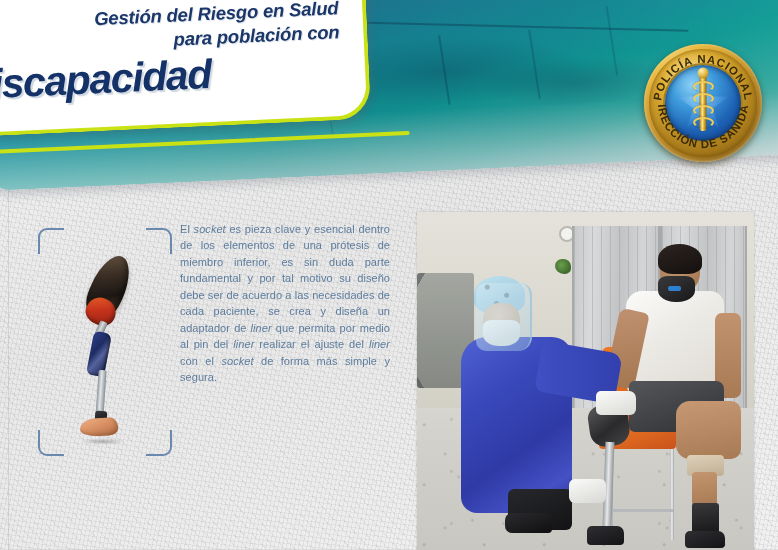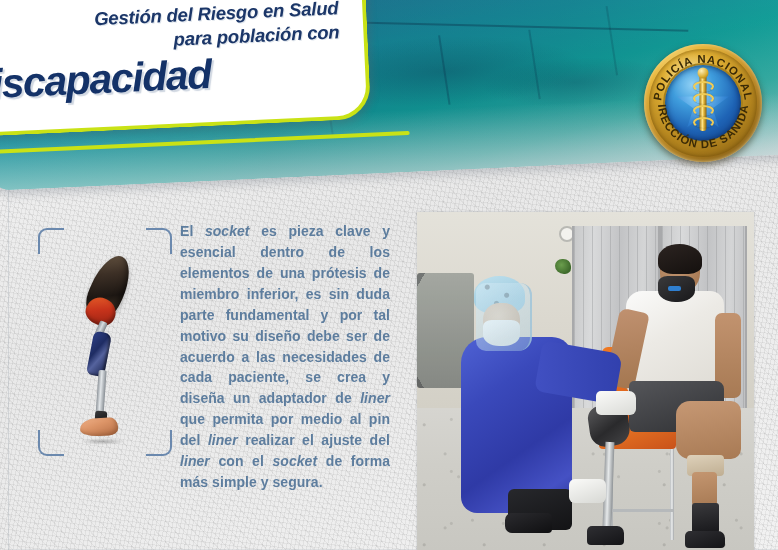--- a/index.html
+++ b/index.html
@@ -274,26 +274,26 @@
     position:absolute; left:2px; top:188px;
     width:46px; height:7px;
     background:radial-gradient(ellipse at center, rgba(110,110,110,.45), rgba(110,110,110,0) 70%);
     border-radius:50%;
   }
 
   
   #body-text {
     position:absolute; left:180px; top:221px;
     width:210px;
-    font-size:14px;
+    font-size:11px;
     line-height:1.495;
     color:#5d7d9e;
     text-align:justify;
     text-justify:inter-word;
-    font-weight:700;
+    font-weight:400;
     letter-spacing:.05px;
   }
   #body-text em { font-style:italic; }
 
   
   #photo-card {
     position:absolute; left:417px; top:212px;
     width:337px; height:338px;
     overflow:hidden;
     box-shadow:0 0 2px rgba(120,125,130,.45);

